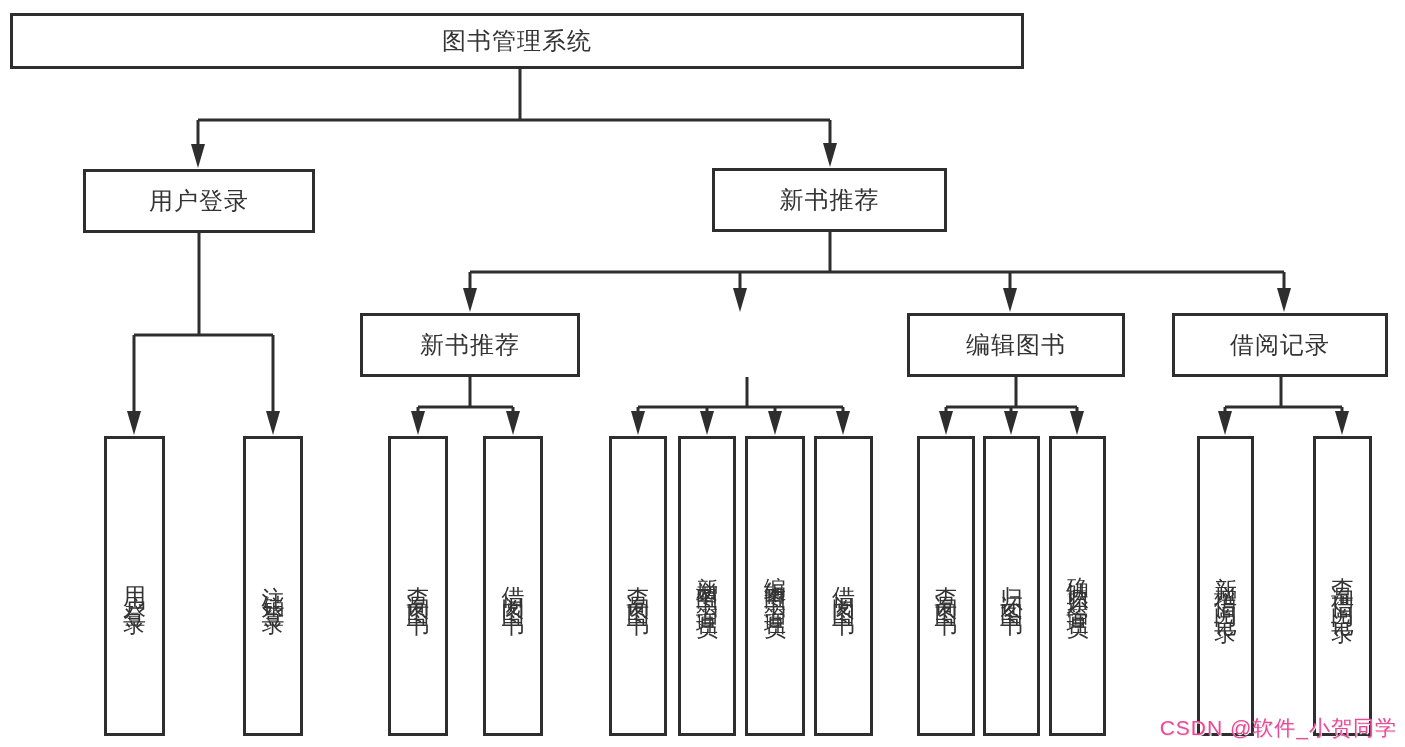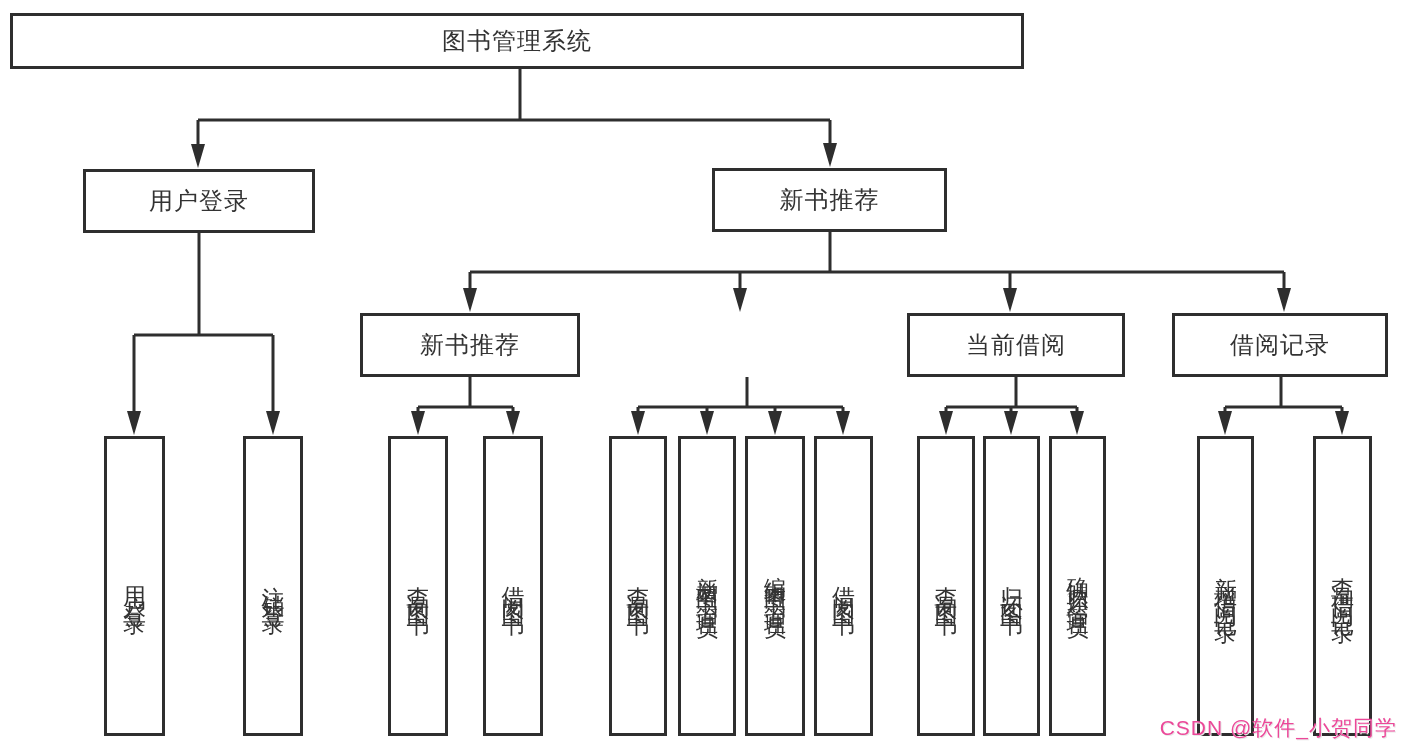--- a/index.html
+++ b/index.html
@@ -135,21 +135,21 @@
     <span class="hlabel">用户登录</span>
   </div>
   <div class="node" style="left:712px; top:168px; width:235px; height:64px;">
     <span class="hlabel">新书推荐</span>
   </div>
 
   <div class="node" style="left:360px; top:313px; width:220px; height:64px;">
     <span class="hlabel">新书推荐</span>
   </div>
   <div class="node" style="left:907px; top:313px; width:218px; height:64px;">
-    <span class="hlabel">当前借阅</span>
+    <span class="hlabel">编辑图书</span>
   </div>
   <div class="node" style="left:1172px; top:313px; width:216px; height:64px;">
     <span class="hlabel">借阅记录</span>
   </div>
 
   <div class="node leaf" style="left:104px; top:436px; width:61px; height:300px;">
     <span class="vlabel">用户登录</span>
   </div>
   <div class="node leaf" style="left:243px; top:436px; width:60px; height:300px;">
     <span class="vlabel">注销登录</span>

